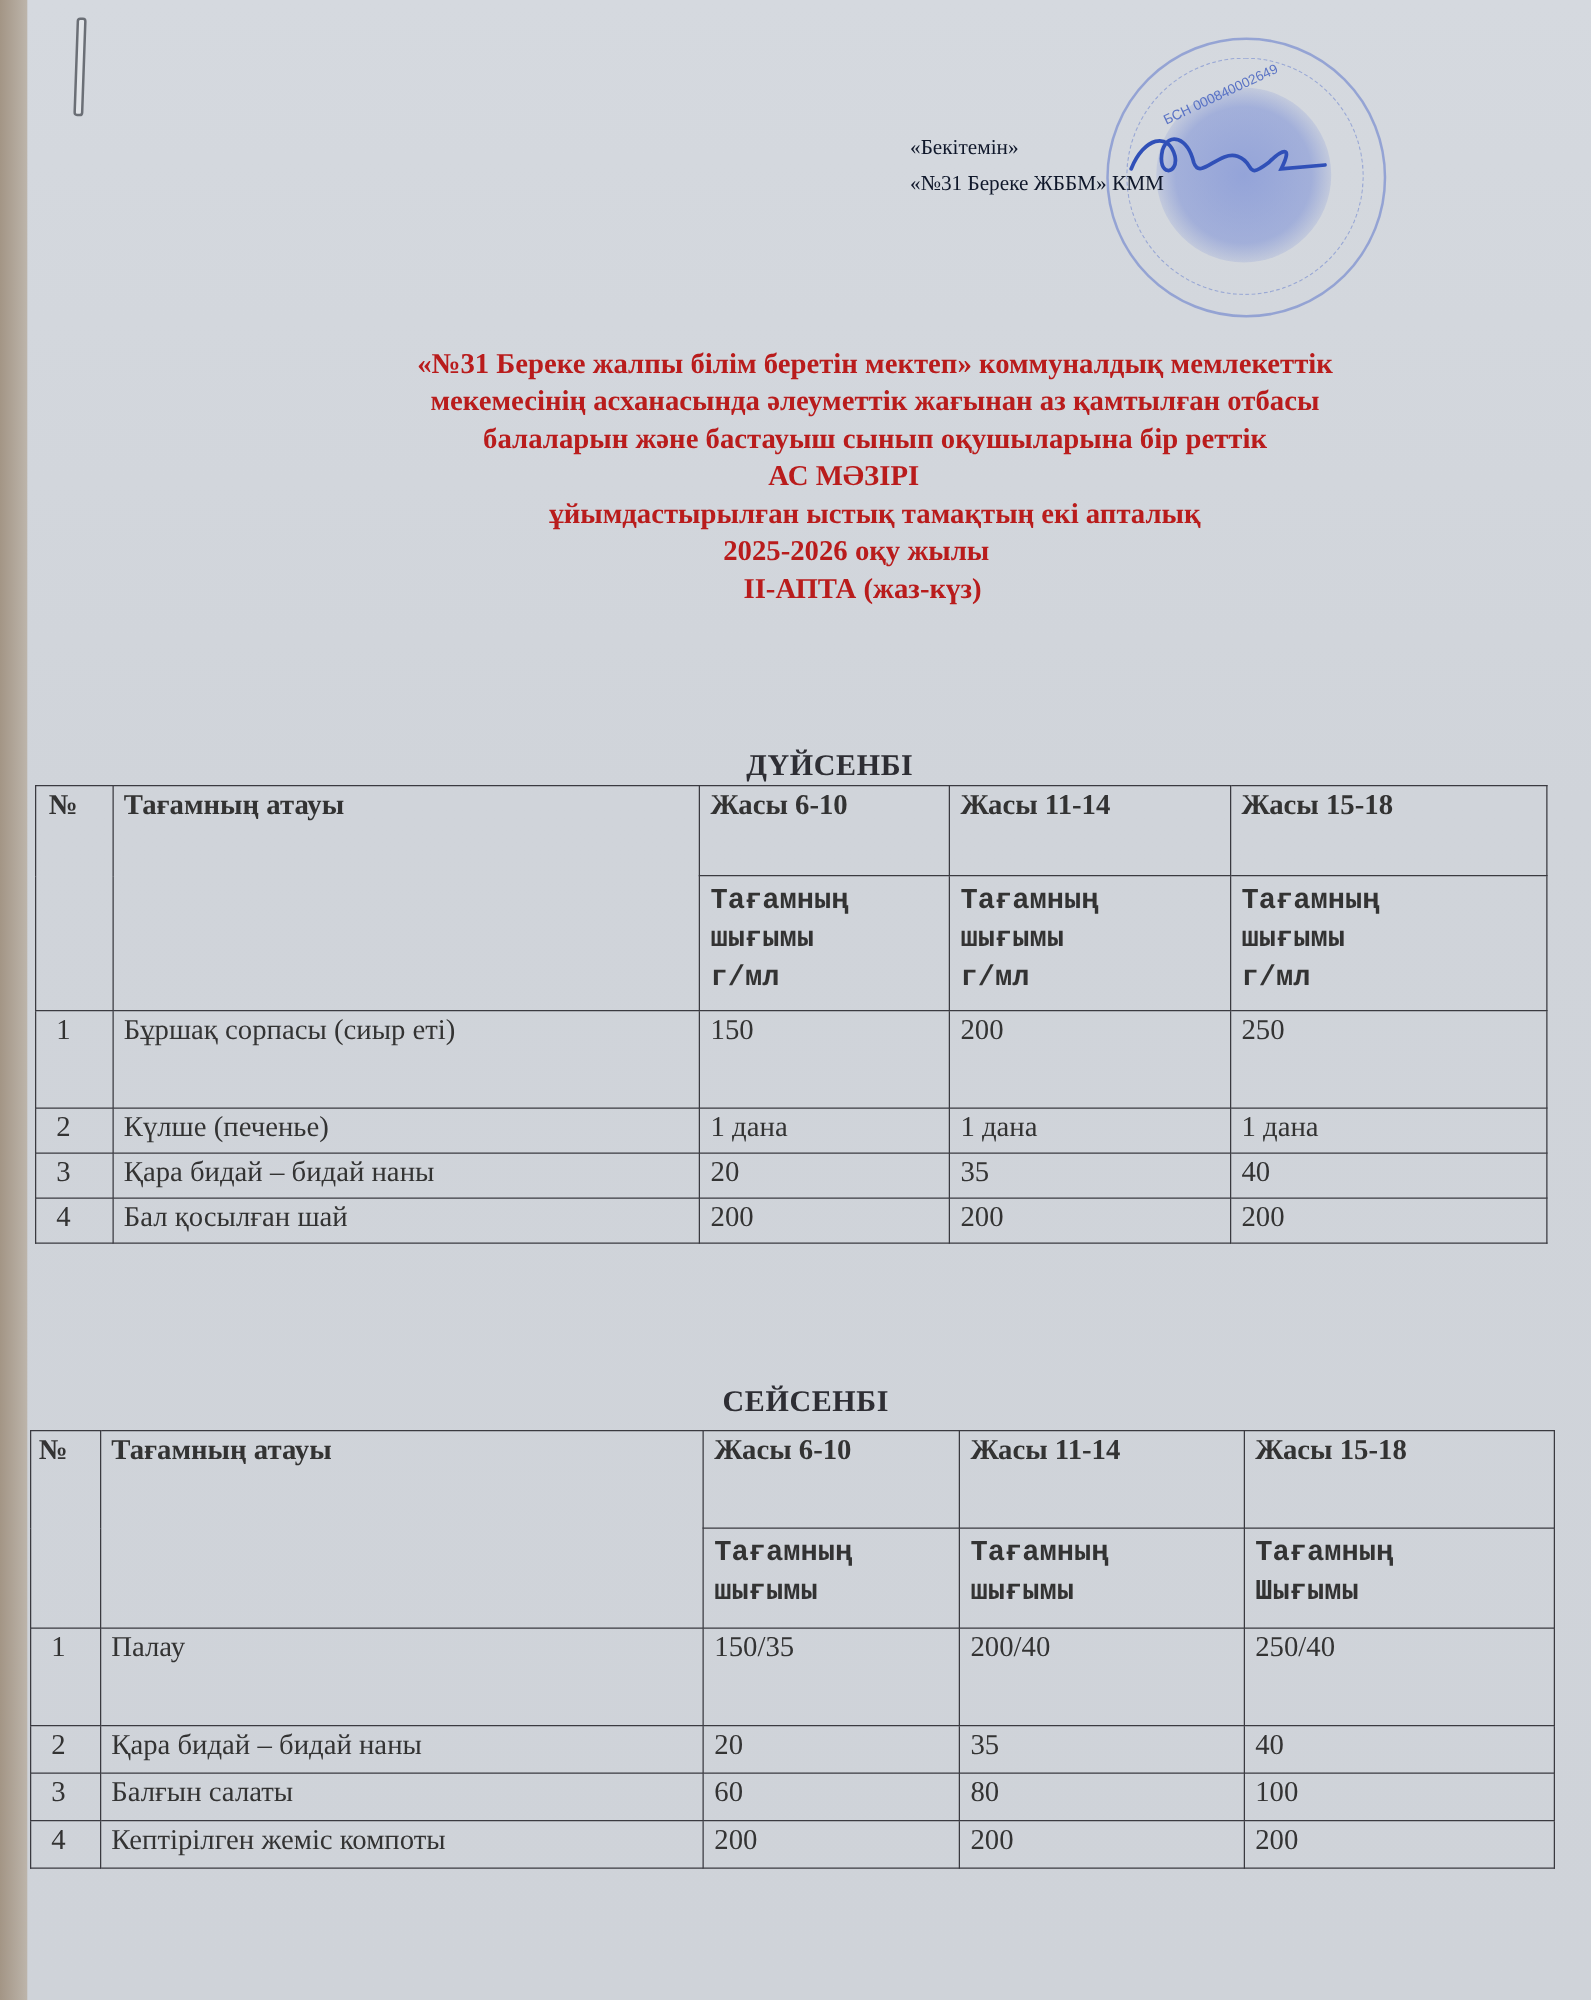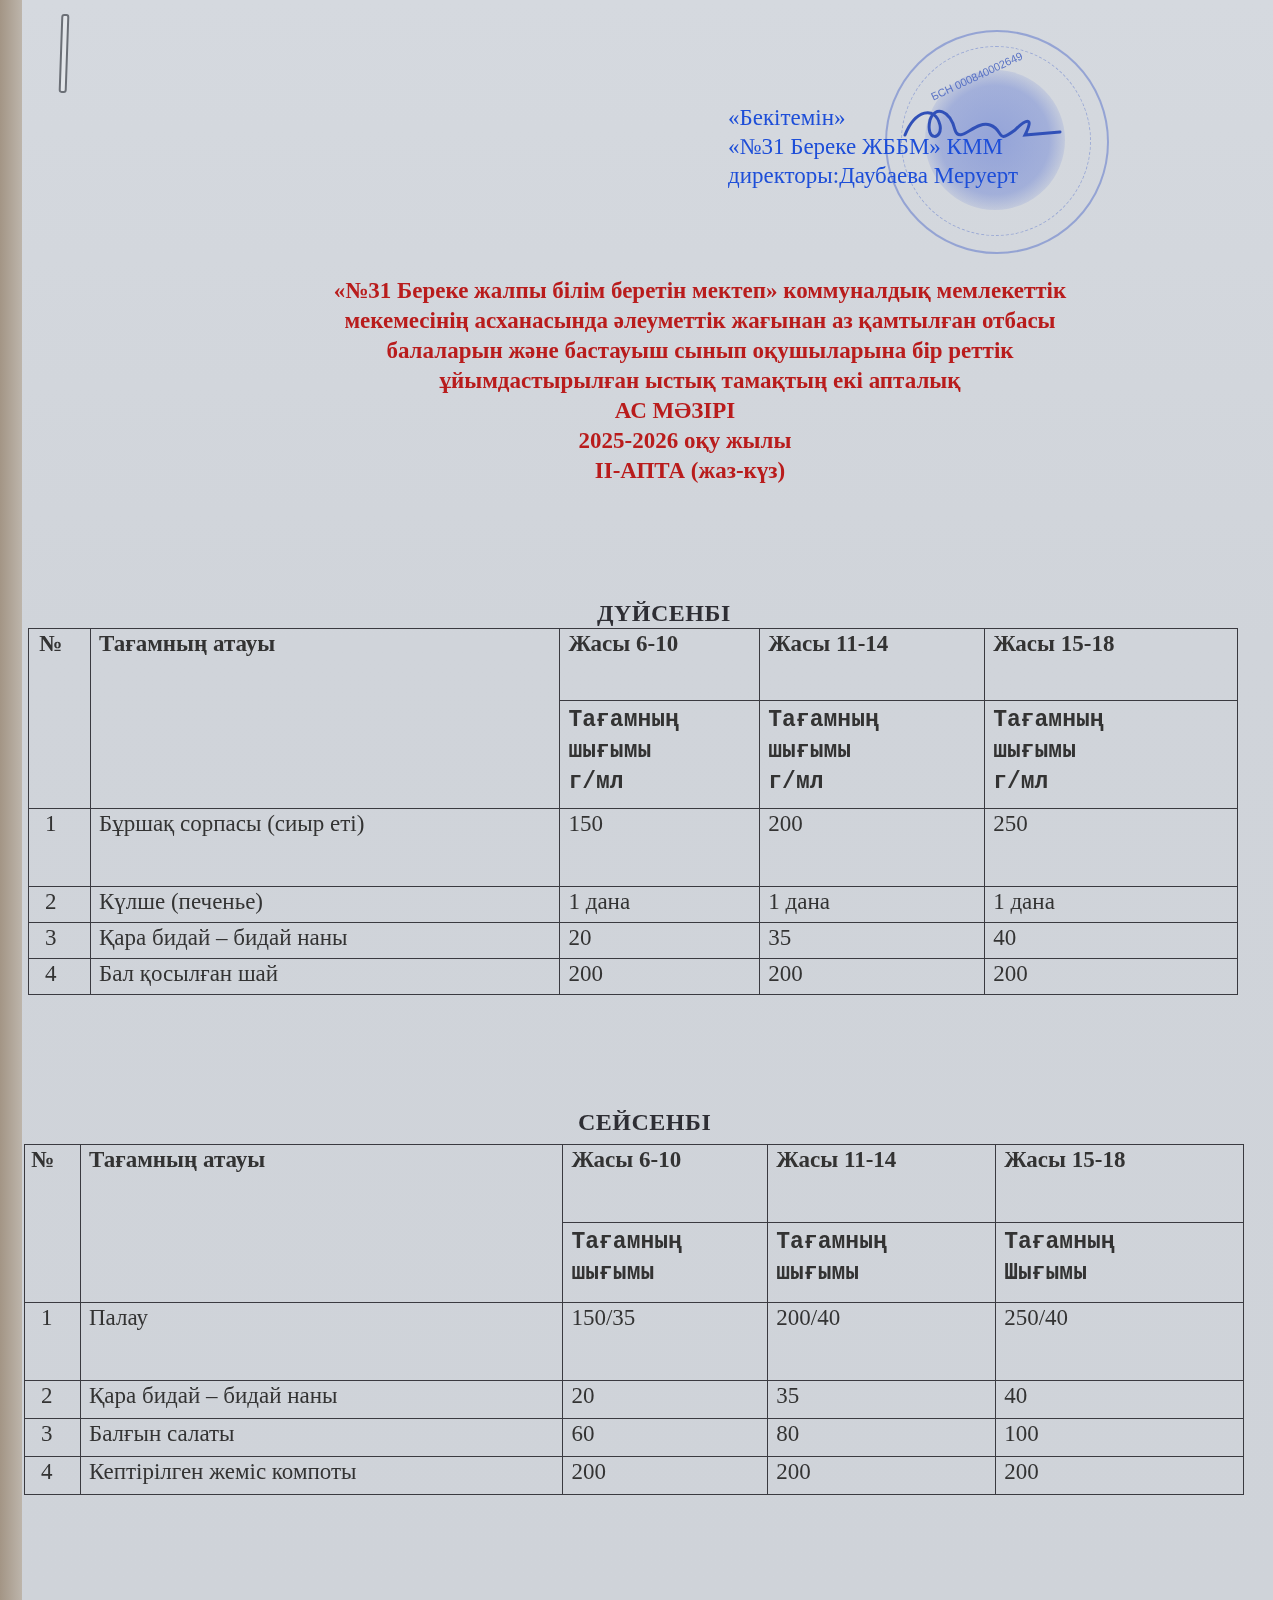--- a/index.html
+++ b/index.html
@@ -18,21 +18,21 @@
     position: absolute; left: 0; top: 0; width: 22px; height: 1600px;
     background: linear-gradient(90deg, #a39585, #bdb5ab);
   }
   .clip {
     position: absolute; left: 60px; top: 14px; width: 4px; height: 75px;
     border: 2px solid #6b6f76; border-radius: 3px; background: #e2e5e9;
     transform: rotate(2deg);
   }
   .approval {
     position: absolute; left: 728px; top: 103px;
-    font-size: 23px; line-height: 29px; color: #1d4ed8;
+    font-size: 17px; line-height: 29px; color: #0f172a;
   }
   .approval div { white-space: nowrap; }
   .stamp {
     position: absolute; left: 885px; top: 30px; width: 220px; height: 220px;
     border-radius: 50%;
     border: 2px solid rgba(70, 100, 200, 0.45);
     box-shadow: inset 0 0 0 10px rgba(200,210,235,0.0);
   }
   .stamp-inner {
     position: absolute; left: 38px; top: 38px; width: 140px; height: 140px;
@@ -76,33 +76,32 @@
 
 <div class="stamp">
   <div class="stamp-ring"></div>
   <div class="stamp-inner"></div>
   <div class="stamp-text">БСН 000840002649</div>
 </div>
 
 <div class="approval">
   <div>«Бекітемін»</div>
   <div>«№31 Береке ЖББМ» КММ</div>
-  <div>директоры:Даубаева Меруерт</div>
 </div>
 
 <svg class="signature" viewBox="0 0 170 50">
   <path d="M10 35 C 20 10, 40 5, 45 25 C 48 40, 30 42, 35 20 C 40 5, 55 10, 60 30 C 65 45, 80 20, 95 25 C 110 30, 100 45, 120 30 C 130 20, 140 15, 130 35 L 165 32" fill="none" stroke="#3050b8" stroke-width="3" stroke-linecap="round"></path>
 </svg>
 
 <div class="title-block">
   <div>«№31 Береке жалпы білім беретін мектеп» коммуналдық мемлекеттік</div>
   <div>мекемесінің асханасында әлеуметтік жағынан аз қамтылған отбасы</div>
   <div>балаларын және бастауыш сынып оқушыларына бір реттік</div>
+  <div style="margin-left:-50px;">АС МӘЗІРІ</div>
   <div>ұйымдастырылған ыстық тамақтың екі апталық</div>
-  <div style="margin-left:-50px;">АС МӘЗІРІ</div>
   <div style="margin-left:-30px;">2025-2026 оқу жылы</div>
   <div style="margin-left:-20px;">ІІ-АПТА (жаз-күз)</div>
 </div>
 
 <div class="day-heading" style="left:597px; top:567px;">ДҮЙСЕНБІ</div>
 
 <table class="menu" style="left:28px; top:628px; width:1210px;">
   <colgroup>
     <col style="width:62px">
       <col style="width:470px">

